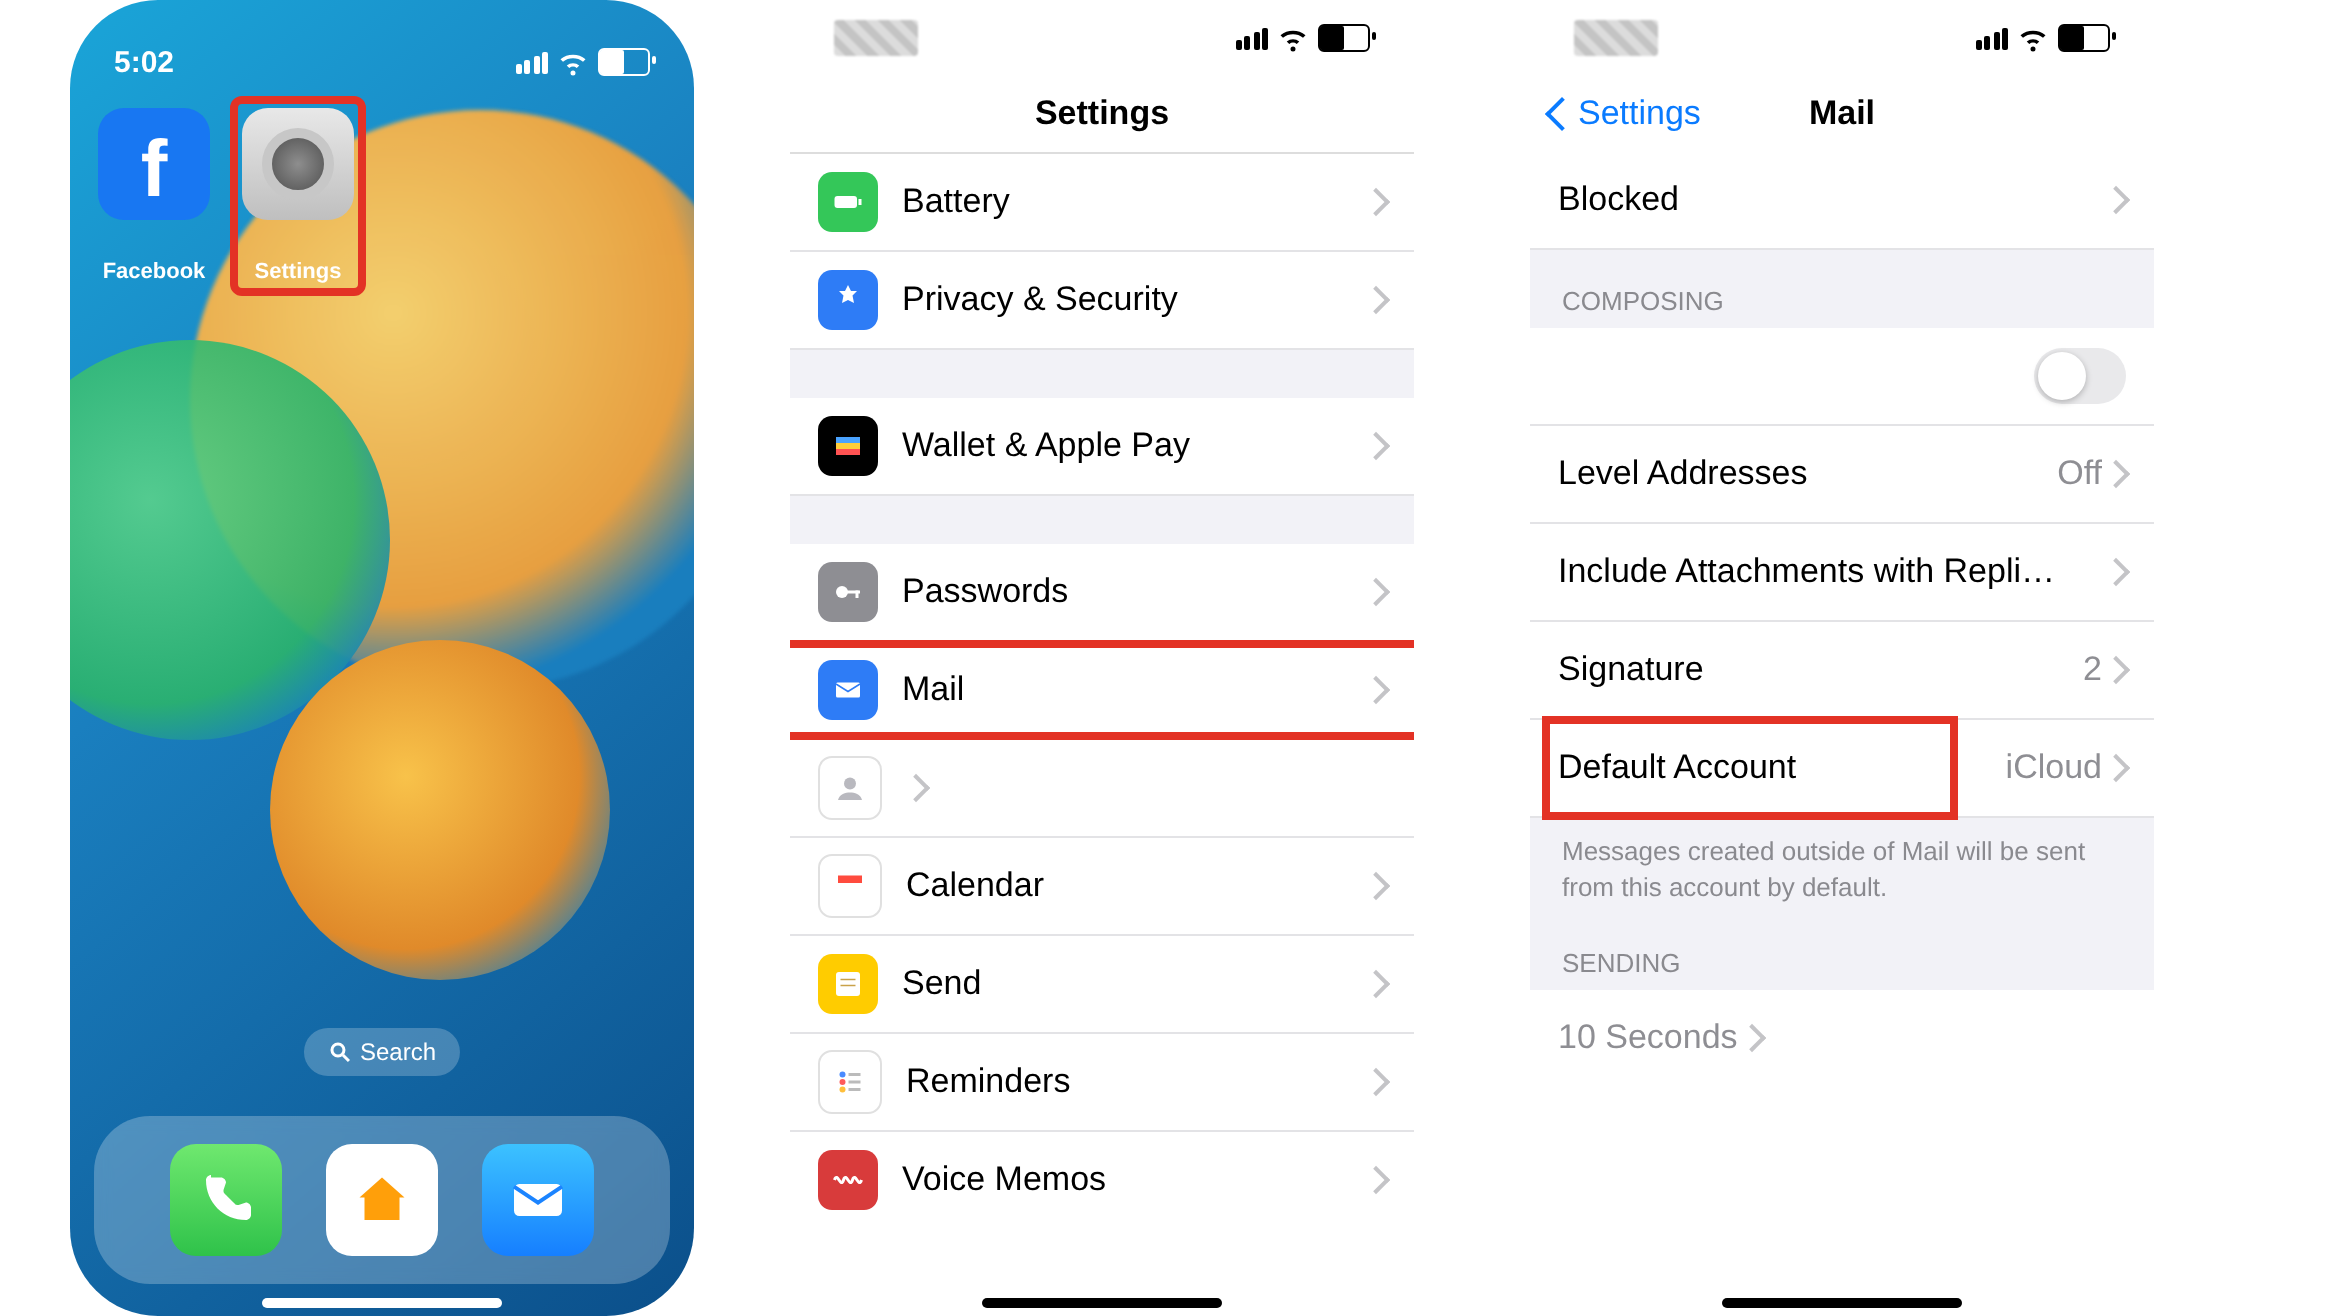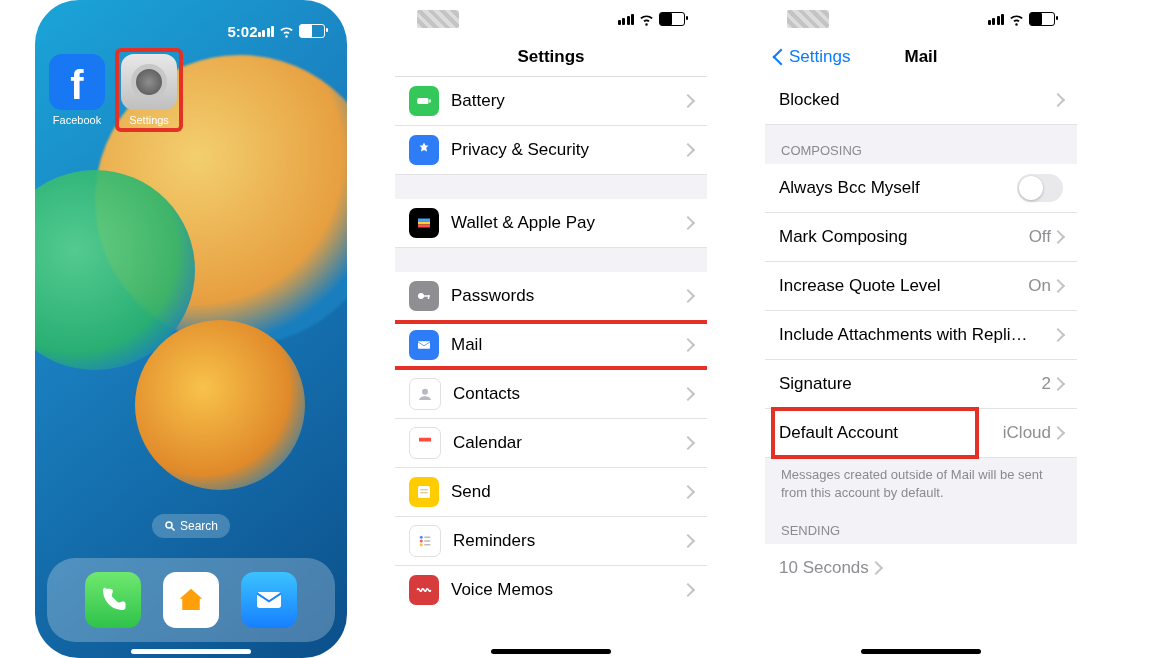--- a/index.html
+++ b/index.html
@@ -3,21 +3,21 @@
 <meta charset="utf-8">
 <style>
   html,body{margin:0;padding:0;background:#fff;font-family:-apple-system,Helvetica,Arial,sans-serif;}
   .stage{width:1170px;height:658px;position:relative;background:#fff;}
   .phone{position:absolute;top:0;width:312px;height:658px;background:#fff;overflow:hidden;}
   .phone.p1{left:35px;border-radius:44px;}
   .phone.p2{left:395px;}
   .phone.p3{left:765px;}
   
   .statusbar{height:38px;display:flex;align-items:center;justify-content:space-between;padding:0 22px;font-size:15px;font-weight:600;color:#000;}
-  .phone.p1 .statusbar{color:#fff;justify-content:flex-end;}
+  .phone.p1 .statusbar{color:#fff;}
   .status-right{display:flex;align-items:center;gap:5px;}
   .pixelate{width:42px;height:18px;background:repeating-linear-gradient(45deg,#dcdcdc 0 4px,#c4c4c4 4px 8px);filter:blur(0.5px);border-radius:2px;}
   .signal{display:flex;align-items:flex-end;gap:1.5px;}
   .signal span{width:3px;background:currentColor;border-radius:1px;}
   .signal span:nth-child(1){height:5px;}
   .signal span:nth-child(2){height:7px;}
   .signal span:nth-child(3){height:9px;}
   .signal span:nth-child(4){height:11px;}
   .wifi-ico{width:15px;height:15px;}
   .batt{width:24px;height:12px;border:1.5px solid currentColor;border-radius:3px;position:relative;}
@@ -29,21 +29,21 @@
   .blob.b1{width:290px;height:290px;left:60px;top:55px;background:radial-gradient(circle at 35% 35%,#ffd36a,#f3a23a 55%,#1a7fbf 72%);opacity:.95;filter:blur(1px);}
   .blob.b2{width:200px;height:200px;left:-40px;top:170px;background:radial-gradient(circle at 40% 40%,#5ad28a,#2bb46b 60%,#1a7fbf 80%);opacity:.9;}
   .blob.b3{width:170px;height:170px;left:100px;top:320px;background:radial-gradient(circle at 40% 40%,#f8c24a,#e08a2a 60%,#1a7fbf 85%);}
   .home-content{position:absolute;inset:0;padding-top:12px;}
   .icon-row{display:flex;gap:16px;padding:0 14px;margin-top:4px;}
   .appicon{width:56px;height:56px;border-radius:13px;display:flex;align-items:center;justify-content:center;position:relative;}
   .appicon.fb{background:#1877f2;}
   .f-letter{color:#fff;font-size:40px;font-weight:800;font-family:Arial;line-height:1;margin-top:6px;}
   .appicon.settings{background:linear-gradient(#e8e8e8,#bfbfbf);}
   .gear{width:36px;height:36px;border-radius:50%;background:radial-gradient(#8e8e8e,#505050);border:5px solid #c7c7c7;box-sizing:border-box;position:relative;}
-  .app-label{color:#fff;font-size:11px;text-align:left;margin-top:4px;}
+  .app-label{color:#fff;font-size:11px;text-align:left;margin-top:20px;font-weight:bold;}
   .app-holder{display:flex;flex-direction:column;align-items:center;}
   .highlight-red{outline:4px solid #e33225;outline-offset:-2px;border-radius:4px;padding:4px;margin:-4px;}
   .search-pill{position:absolute;bottom:120px;left:50%;transform:translateX(-50%);background:rgba(255,255,255,.22);color:#fff;font-size:12px;padding:5px 12px;border-radius:20px;display:flex;align-items:center;gap:4px;}
   .dock{position:absolute;bottom:16px;left:12px;right:12px;height:84px;background:rgba(255,255,255,.25);border-radius:28px;display:flex;align-items:center;justify-content:center;gap:22px;backdrop-filter:blur(4px);}
   .dockicon{width:56px;height:56px;border-radius:13px;display:flex;align-items:center;justify-content:center;}
   .dockicon.phoneapp{background:linear-gradient(#6fe86f,#2fc24a);}
   .dockicon.homeapp{background:#fff;}
   .dockicon.mailapp{background:linear-gradient(#3cc2ff,#167fff);}
   
   .navbar{height:38px;display:flex;align-items:center;justify-content:center;position:relative;border-bottom:1px solid #ddd;}
@@ -218,21 +218,20 @@
           <span class="cell-chev"></span>
           <span class="mail-hl" style="inset:-1px -4px -1px -4px;"></span>
         </div>
         <div class="cell">
           <span class="cell-ico ic-white">
             <svg width="18" height="18" viewBox="0 0 24 24">
               <circle cx="12" cy="9" r="4" fill="#b9b9bf"></circle>
               <path d="M4 20c1-4 5-5 8-5s7 1 8 5" fill="#b9b9bf"></path>
             </svg>
           </span>
-          <span class="cell-label">Contacts</span>
           <span class="cell-chev"></span>
         </div>
         <div class="cell">
           <span class="cell-ico ic-white">
             <svg width="18" height="18" viewBox="0 0 24 24">
               <rect x="4" y="5" width="16" height="15" rx="2" fill="#fff"></rect>
               <rect x="4" y="5" width="16" height="5" fill="#ff4b3e"></rect>
             </svg>
           </span>
           <span class="cell-label">Calendar</span>
@@ -301,31 +300,25 @@
       </span>
       <span class="navtitle">Mail</span>
     </div>
     <div class="list" id="mail-list">
         <div class="cell">
           <span class="cell-label">Blocked</span>
           <span class="cell-chev"></span>
         </div>
         <div class="section-header">Composing</div>
         <div class="cell">
-          <span class="cell-label">Always Bcc Myself</span>
           <span class="toggle"></span>
         </div>
         <div class="cell">
-          <span class="cell-label">Mark Composing</span>
+          <span class="cell-label">Level Addresses</span>
           <span class="cell-detail">Off</span>
-          <span class="cell-chev"></span>
-        </div>
-        <div class="cell">
-          <span class="cell-label">Increase Quote Level</span>
-          <span class="cell-detail">On</span>
           <span class="cell-chev"></span>
         </div>
         <div class="cell">
           <span class="cell-label">Include Attachments with Repli…</span>
           <span class="cell-chev"></span>
         </div>
         <div class="cell">
           <span class="cell-label">Signature</span>
           <span class="cell-detail">2</span>
           <span class="cell-chev"></span>

